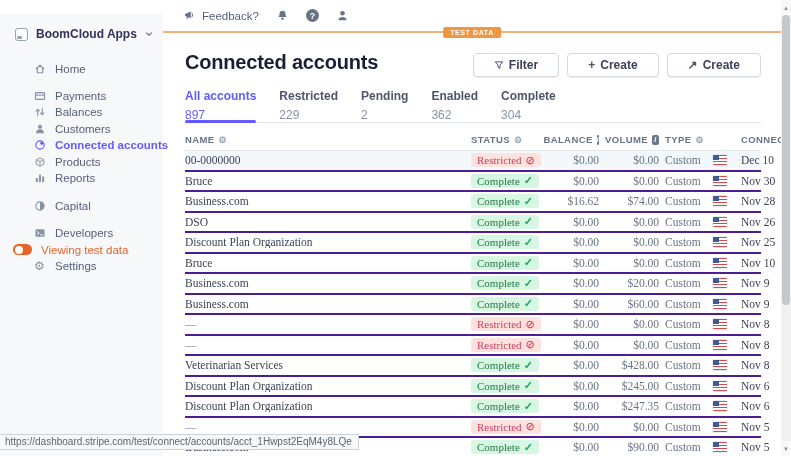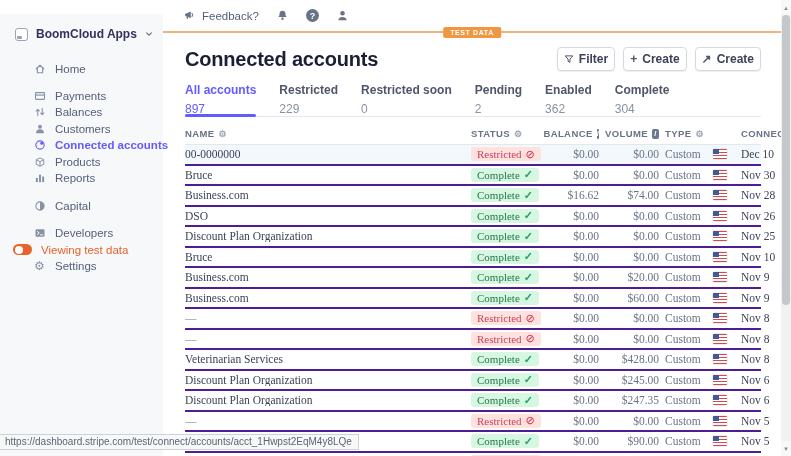--- a/index.html
+++ b/index.html
@@ -54,24 +54,24 @@
     font-size:7px; font-weight:700; letter-spacing:.6px;
     padding:2px 7px; border-radius:2px; z-index:5;
   }
   
   .content { padding:14px 20px 0 22px; }
   .page-head { display:flex; align-items:center; justify-content:space-between; }
   .page-title { font-size:20px; font-weight:700; color:#1a1f36; letter-spacing:-.2px; }
   .actions { display:flex; gap:8px; }
   .btn {
     display:flex; align-items:center; gap:5px;
-    height:24px; padding:0 6px; background:#fff;
+    height:24px; padding:0 20px; background:#fff;
     border:1px solid #d5dae2; border-radius:4px;
     box-shadow:0 1px 1px rgba(50,50,93,.08);
-    font-size:12px; font-weight:600; color:#3c4257; cursor:pointer; white-space:nowrap;
+    font-size:12px; font-weight:600; color:#3c4257; cursor:pointer; white-space:nowrap;margin-top:6px;
   }
   .btn .bic { color:#4f566b; font-size:12px; line-height:1; display:flex; }
   
   .tabs { display:flex; gap:23px; margin-top:12px; border-bottom:1px solid #e3e8ee; }
   .tab { display:flex; gap:5px; font-size:12px; cursor:pointer; position:relative; white-space:nowrap;flex-direction:column; }
   .tab .t-label { color:#4f566b; font-weight:600; }
   .tab .t-count { color:#8792a2; }
   .tab.active .t-label, .tab.active .t-count { color:var(--accent_purple,#635bff); }
   .tab.active::after { content:""; position:absolute; left:0; right:0; bottom:-1px; height:3px; border-radius:2px; background:var(--accent_purple,#635bff); }
   
@@ -276,24 +276,20 @@
     <div class="tabs">
       <div class="tab active">
           <span class="t-label">All accounts</span>
           <span class="t-count">897</span>
         </div>
       <div class="tab">
           <span class="t-label">Restricted</span>
           <span class="t-count">229</span>
         </div>
       <div class="tab">
-          <span class="t-label">Restricted soon</span>
-          <span class="t-count">0</span>
-        </div>
-      <div class="tab">
           <span class="t-label">Pending</span>
           <span class="t-count">2</span>
         </div>
       <div class="tab">
           <span class="t-label">Enabled</span>
           <span class="t-count">362</span>
         </div>
       <div class="tab">
           <span class="t-label">Complete</span>
           <span class="t-count">304</span>

